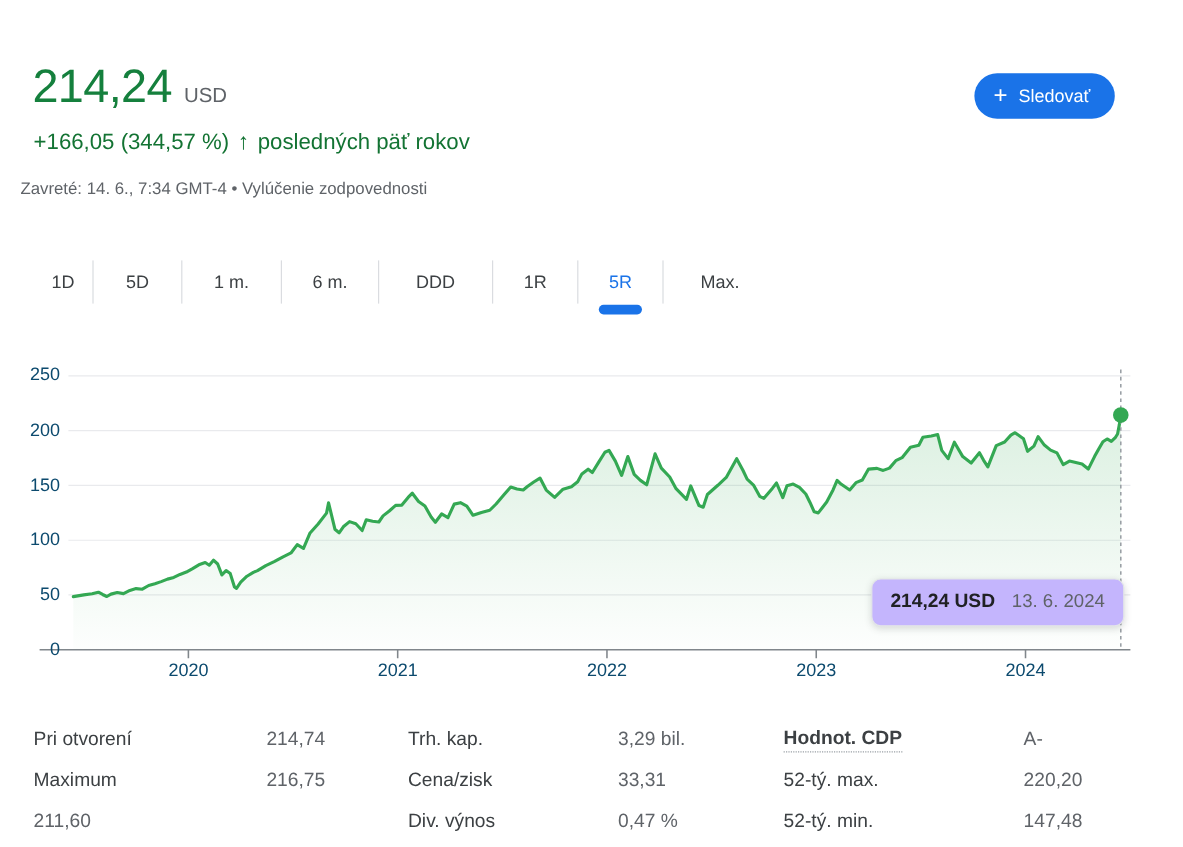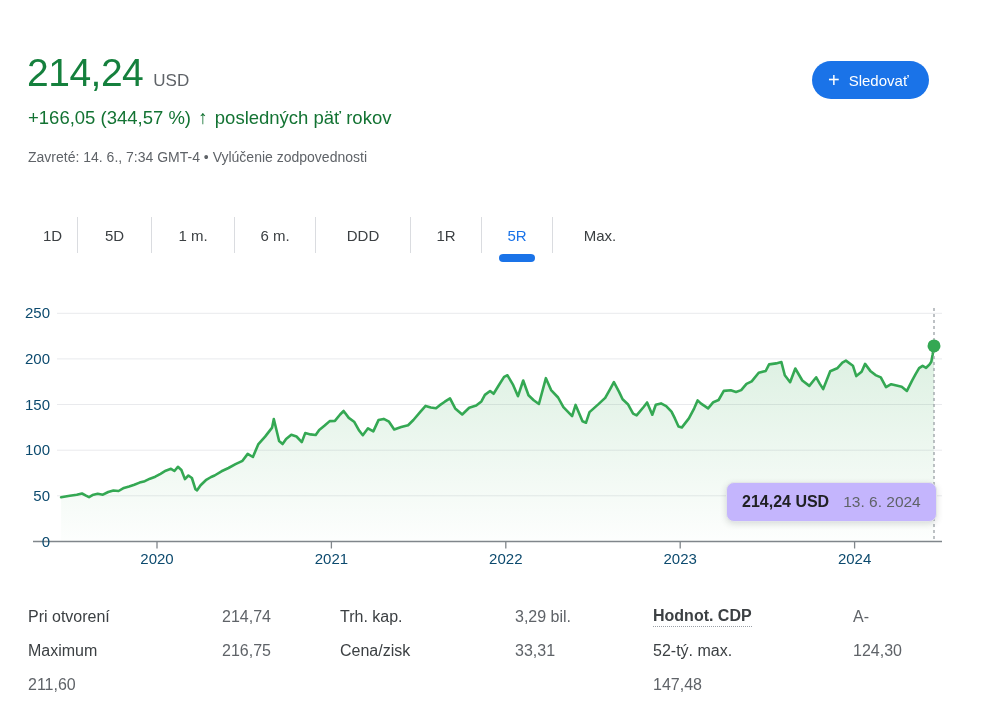--- a/index.html
+++ b/index.html
@@ -9,21 +9,21 @@
   
   .price-row{position:absolute;left:27px;top:51px;display:inline-flex;align-items:baseline;}
   .price{font-size:39px;line-height:44px;font-weight:400;letter-spacing:-0.5px;color:#15803d;}
   .currency{font-size:17px;color:#5f6368;margin-left:10px;}
   .follow-btn{position:absolute;left:812px;top:61px;height:38px;display:flex;align-items:center;
         background:#1a73e8;color:#fff;border:none;border-radius:20px;padding:0 20px 0 16px;
         font-family:inherit;font-size:15px;font-weight:500;cursor:pointer;}
   .follow-btn .plus{font-size:20px;font-weight:400;margin-right:9px;line-height:1;}
   .change-line{position:absolute;left:28px;top:107px;font-size:18.5px;color:#137333;}
   .change-line .arrow{font-weight:700;font-size:19px;padding:0 2px;}
-  .meta1{position:absolute;left:28px;top:147px;font-size:14px;color:#5f6368;line-height:20px;}
+  .meta1{position:absolute;left:17px;top:147px;font-size:14px;color:#5f6368;line-height:20px;}
   .meta2{position:absolute;left:28px;top:173px;font-size:14px;color:#5f6368;line-height:20px;}
   .neg{color:#c5221f;}
 
   
   .tabs{position:absolute;left:28px;top:217px;height:36px;display:flex;}
   .tab{position:relative;display:flex;align-items:center;justify-content:center;
        font-size:15px;font-weight:500;color:#3c4043;cursor:pointer;}
   .tab:not(:last-child){border-right:1px solid #dadce0;}
   .tab:nth-child(1){width:49px;}  .tab:nth-child(2){width:73px;}
   .tab:nth-child(3){width:82px;}  .tab:nth-child(4){width:80px;}
@@ -177,31 +177,36 @@
     </div>
     <div class="stat-col c2">
       <div class="stat-row">
         <span class="stat-label">Trh. kap.</span>
         <span class="stat-value">3,29 bil.</span>
       </div>
       <div class="stat-row">
         <span class="stat-label">Cena/zisk</span>
         <span class="stat-value">33,31</span>
       </div>
+      <div class="stat-row">
+        <span class="stat-label">Div. výnos</span>
+        <span class="stat-value">0,47 %</span>
+      </div>
     </div>
     <div class="stat-col c3">
       <div class="stat-row">
         <span class="stat-label">
             <span class="defn">Hodnot. CDP</span>
           </span>
         <span class="stat-value">A-</span>
       </div>
       <div class="stat-row">
         <span class="stat-label">52-tý. max.</span>
-        <span class="stat-value">124,30</span>
-      </div>
-      <div class="stat-row">
+        <span class="stat-value">220,20</span>
+      </div>
+      <div class="stat-row">
+        <span class="stat-label">52-tý. min.</span>
         <span class="stat-value">147,48</span>
       </div>
     </div>
   </div>
 
 </div>
 
 </body></html>

